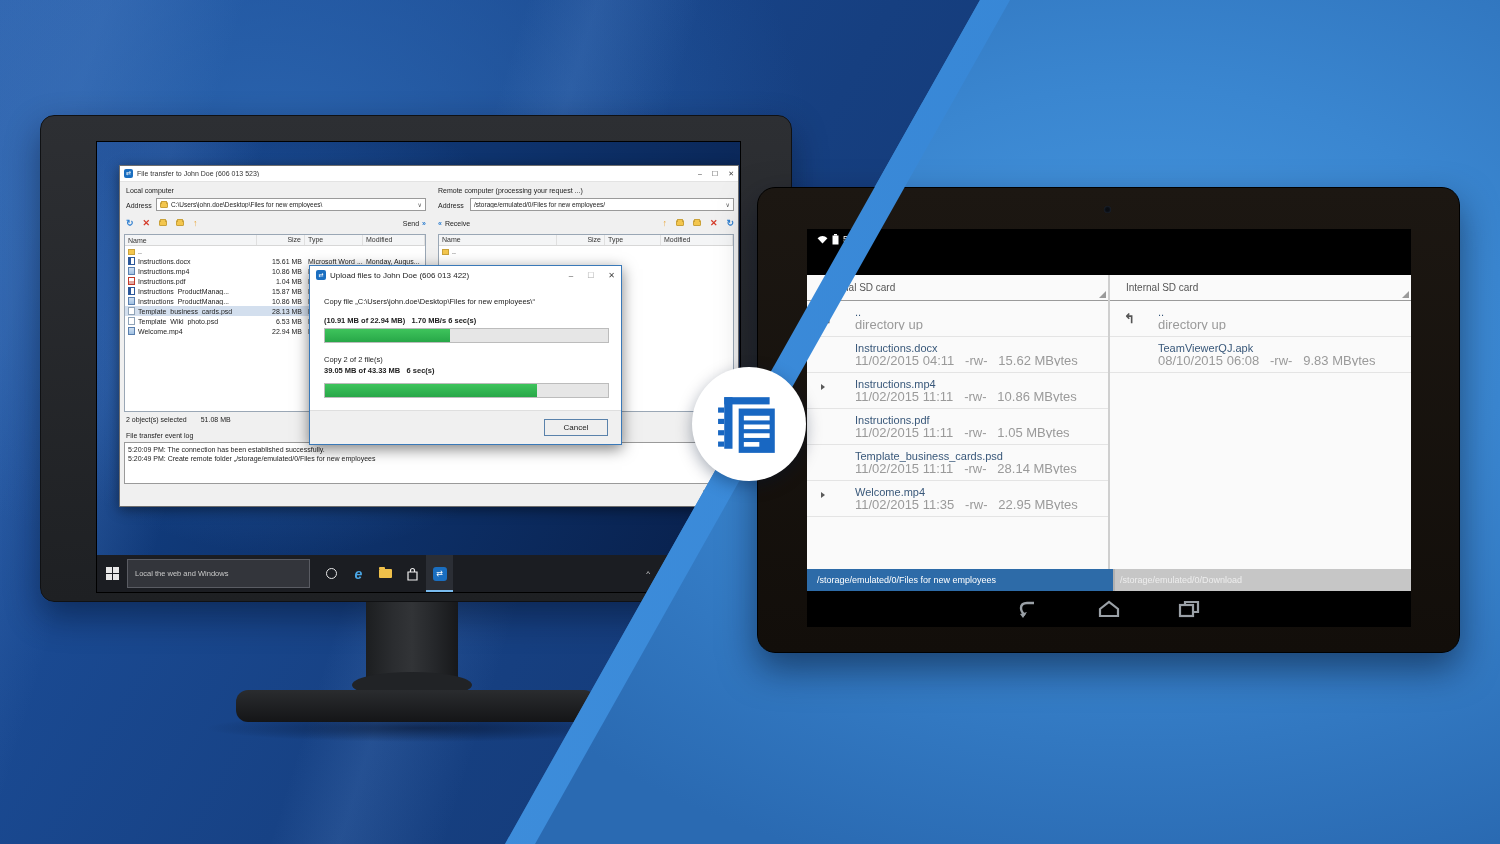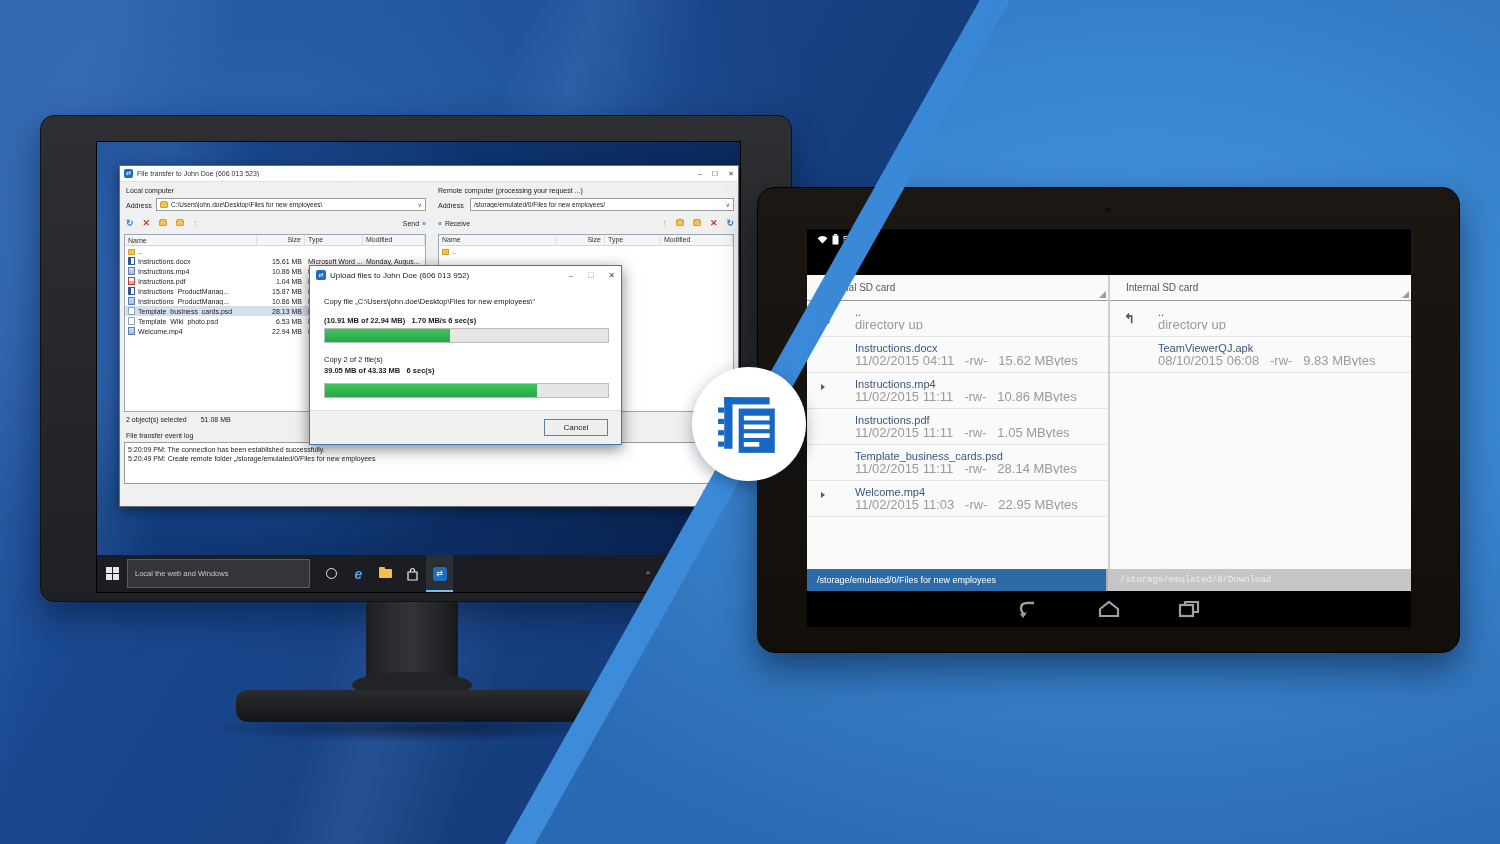--- a/index.html
+++ b/index.html
@@ -151,22 +151,22 @@
   .trow .nm{font-size:11px;color:#39587a;line-height:13px;white-space:nowrap;overflow:hidden;}
   .trow .sub{font-size:13px;color:#9a9a9a;line-height:11px;white-space:pre;overflow:hidden;}
   .trow .ric{position:absolute;left:14px;top:10px;color:#555;}
   .upArrow{font-size:13px;font-weight:bold;color:#555;}
   .vcam{width:13px;height:8px;background:#5a5a5a;border-radius:1px;position:relative;margin-top:3px;}
   .vcam:after{content:"";position:absolute;right:-4px;top:1px;border-left:4px solid #5a5a5a;
     border-top:3px solid transparent;border-bottom:3px solid transparent;}
   .pathbars{position:absolute;left:0;right:0;bottom:36px;height:22px;display:flex;}
   .pbar-l{flex:1;background:#2d6ba8;color:#fff;font-size:9px;line-height:22px;padding:0 10px;
     white-space:nowrap;overflow:hidden;}
-  .pbar-r{flex:1;background:#c6c6c6;color:#ededed;font-size:9px;line-height:22px;padding:0 12px;
-    border-left:2px solid #b0b0b0;white-space:nowrap;overflow:hidden;font-family:Liberation Mono, monospace;}
+  .pbar-r{flex:1;background:#c6c6c6;color:#ededed;font-size:9px;line-height:22px;padding:0 5px;
+    border-left:2px solid #b0b0b0;white-space:nowrap;overflow:hidden;}
   .navbar{position:absolute;left:0;right:0;bottom:0;height:36px;background:#000;
     display:flex;align-items:center;justify-content:center;gap:56px;}
 
   
   .badge{position:absolute;left:692px;top:367px;width:114px;height:114px;border-radius:50%;
     background:#fff;z-index:6;box-shadow:0 5px 16px rgba(0,20,50,.35);
     display:flex;align-items:center;justify-content:center;}
 </style>
 </head>
 <body>
@@ -343,21 +343,21 @@
         <div class="logbox">
           <div>5:20:09 PM: The connection has been established successfully.</div>
           <div>5:20:49 PM: Create remote folder „/storage/emulated/0/Files for new employees</div>
         </div>
         <div class="footbtn"></div>
       </div>
 
       <div class="dlg">
         <div class="dlg-title">
           <span class="tv-ic" style="width:10px;height:10px;line-height:10px">⇄</span>
-          <span class="cap">Upload files to John Doe (606 013 952)</span>
+          <span class="cap">Upload files to John Doe (606 013 422)</span>
           <span class="winbtns" style="gap:14px;font-size:8px">
             <span>–</span>
             <span style="color:#aaa">☐</span>
             <span>✕</span>
           </span>
         </div>
         <div class="line" style="top:31px">Copy file „C:\Users\john.doe\Desktop\Files for new employees\“</div>
         <div class="line pre" style="top:50px">(10.91 MB of 22.94 MB)   1.70 MB/s 6 sec(s)</div>
         <div class="pbar" style="top:62px">
           <div class="pfill" style="width: 44%;"></div>
@@ -464,21 +464,21 @@
             <div class="nm">Instructions.pdf</div>
             <div class="sub">11/02/2015 11:11   -rw-   1.05 MBytes</div>
           </div>
           <div class="trow">
             <div class="nm">Template_business_cards.psd</div>
             <div class="sub">11/02/2015 11:11   -rw-   28.14 MBytes</div>
           </div>
           <div class="trow">
             <span class="ric"><span class="vcam"></span></span>
             <div class="nm">Welcome.mp4</div>
-            <div class="sub">11/02/2015 11:03   -rw-   22.95 MBytes</div>
+            <div class="sub">11/02/2015 11:35   -rw-   22.95 MBytes</div>
           </div>
         </div>
 
         <div class="tpane">
           <div class="tphead">
             <span>Internal SD card</span>
               <span class="tri"></span>
           </div>
           <div class="trow">
             <span class="ric upArrow">↰</span>

